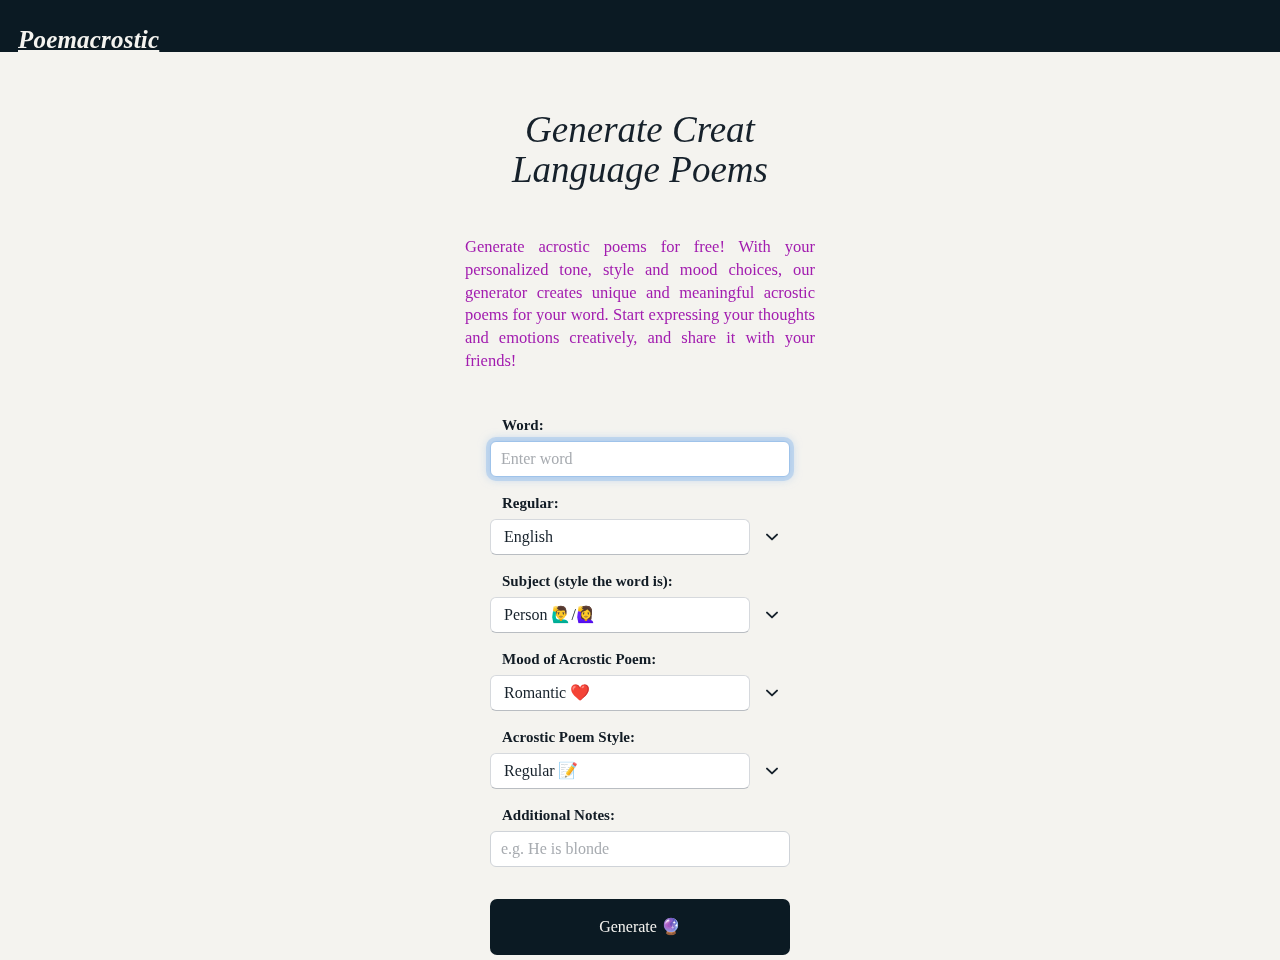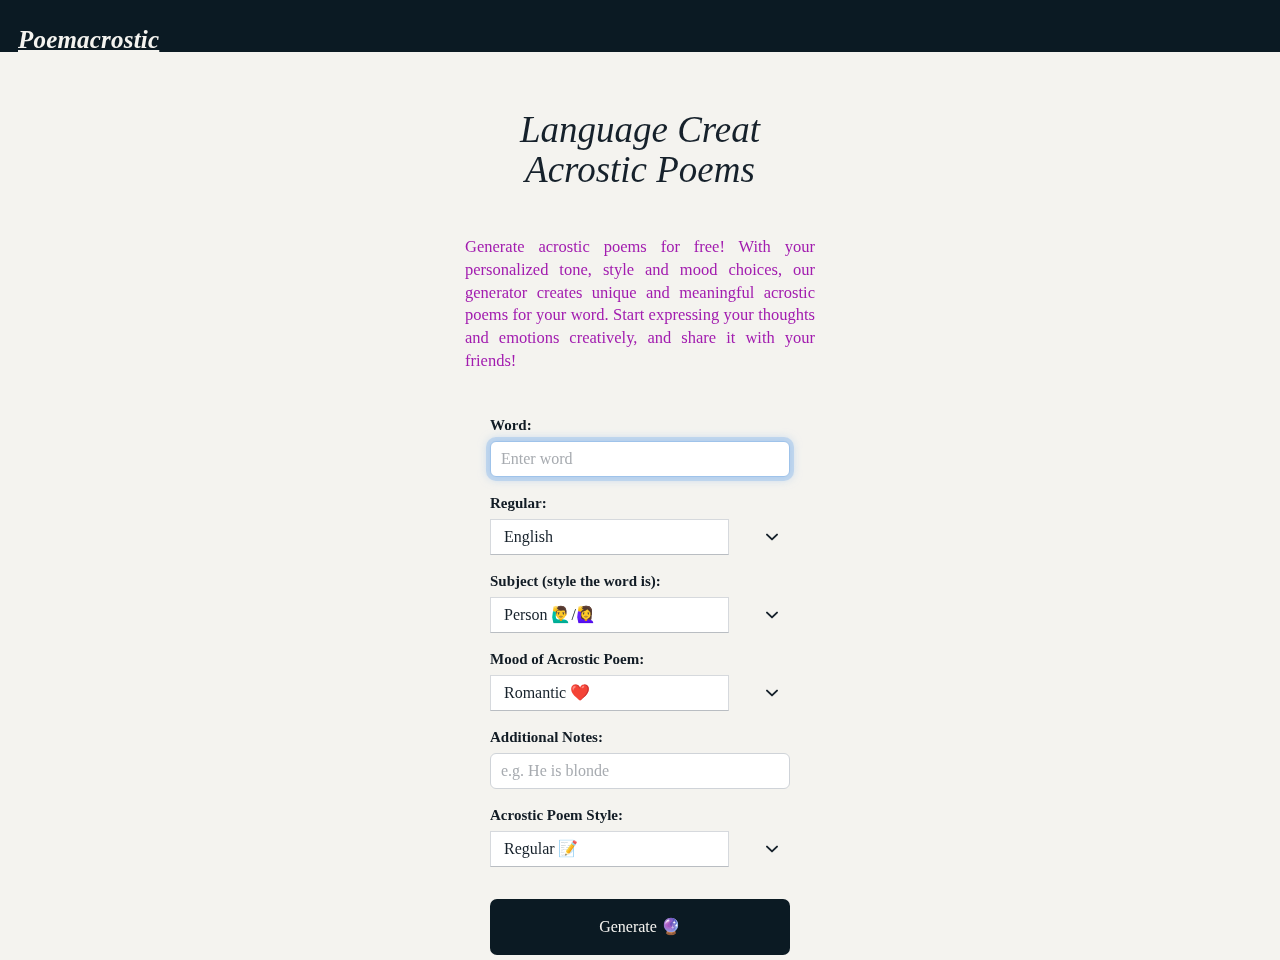--- a/index.html
+++ b/index.html
@@ -77,21 +77,21 @@
     padding-top: 43px;
   }
   .field { margin-bottom: 0; }
 
   .flabel {
     display: block;
     font-weight: bold;
     font-size: 15px;
     line-height: 18px;
     color: #121c25;
-    margin: 0 0 7px 0;
+    margin: 0 0 7px 12px;
     padding-left: 0;
   }
   .field + .field .flabel { margin-top: 17px; }
 
   .txt-input {
     display: block;
     width: 300px;
     height: 36px;
     padding: 6px 10px;
     font-family: "Liberation Serif", "DejaVu Serif", serif;
@@ -113,30 +113,30 @@
 
   .select-wrap {
     position: relative;
     width: 300px;
     height: 36px;
   }
   .sel {
     -webkit-appearance: none;
     appearance: none;
     display: block;
-    width: 239px;
+    width: 260px;
     height: 36px;
     padding: 5px 28px 5px 13px;
     font-family: "Liberation Serif", "DejaVu Serif", serif;
     font-size: 16px;
     color: #16212b;
     background: #ffffff;
     border: 1px solid #d6d9dd;
     border-bottom-color: #b9bdc2;
-    border-radius: 0;
+    border-radius: 6px;
     outline: none;
     line-height: 24px;
   }
   .chev {
     position: absolute;
     right: 12px;
     top: 50%;
     transform: translateY(-50%);
     pointer-events: none;
     width: 12px;
@@ -164,21 +164,21 @@
 </style>
 </head>
 <body>
 
 <header class="site-header">
   <a class="brand" href="#">Poemacrostic</a>
 </header>
 
 <div class="page">
   <div class="centerwrap">
-    <h1 class="hero-title">Language Creat Acrostic Poems</h1>
+    <h1 class="hero-title">Generate Creat Language Poems</h1>
     <p class="hero-desc">Generate acrostic poems for free! With your personalized tone, style and mood choices, our generator creates unique and meaningful acrostic poems for your word. Start expressing your thoughts and emotions creatively, and share it with your friends!</p>
   </div>
 
   <form class="form">
 
     <div class="field">
       <label class="flabel">Word:</label>
       <input class="txt-input is-focused" type="text" autofocus="" placeholder="Enter word" style="">
     </div>
 
@@ -218,34 +218,34 @@
         </select>
         <span class="chev">
           <svg viewBox="0 0 12 8" width="12" height="8" xmlns="http://www.w3.org/2000/svg">
             <path d="M1 1.6 L6 6.4 L11 1.6" fill="none" stroke="#16212b" stroke-width="1.9" stroke-linecap="round" stroke-linejoin="round"></path>
           </svg>
         </span>
       </div>
     </div>
 
     <div class="field">
+      <label class="flabel">Acrostic Poem Style:</label>
+      <div class="select-wrap">
+        <select class="sel">
+          <option>Regular 📝</option>
+        </select>
+        <span class="chev">
+          <svg viewBox="0 0 12 8" width="12" height="8" xmlns="http://www.w3.org/2000/svg">
+            <path d="M1 1.6 L6 6.4 L11 1.6" fill="none" stroke="#16212b" stroke-width="1.9" stroke-linecap="round" stroke-linejoin="round"></path>
+          </svg>
+        </span>
+      </div>
+    </div>
+
+    <div class="field">
       <label class="flabel">Additional Notes:</label>
       <input class="txt-input" type="text" placeholder="e.g. He is blonde" style="">
     </div>
 
-    <div class="field">
-      <label class="flabel">Acrostic Poem Style:</label>
-      <div class="select-wrap">
-        <select class="sel">
-          <option>Regular 📝</option>
-        </select>
-        <span class="chev">
-          <svg viewBox="0 0 12 8" width="12" height="8" xmlns="http://www.w3.org/2000/svg">
-            <path d="M1 1.6 L6 6.4 L11 1.6" fill="none" stroke="#16212b" stroke-width="1.9" stroke-linecap="round" stroke-linejoin="round"></path>
-          </svg>
-        </span>
-      </div>
-    </div>
-
     <button class="gen-btn" type="submit">Generate 🔮</button>
 
   </form>
 </div>
 
 </body></html>

